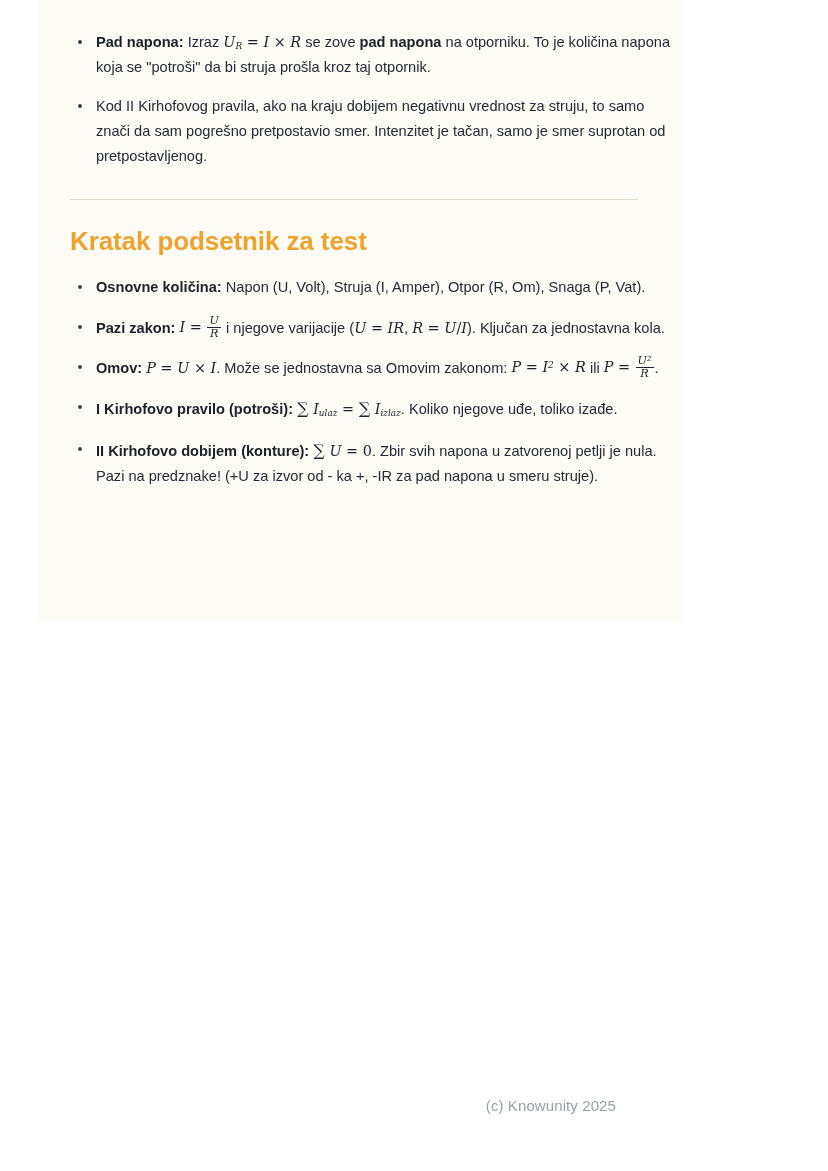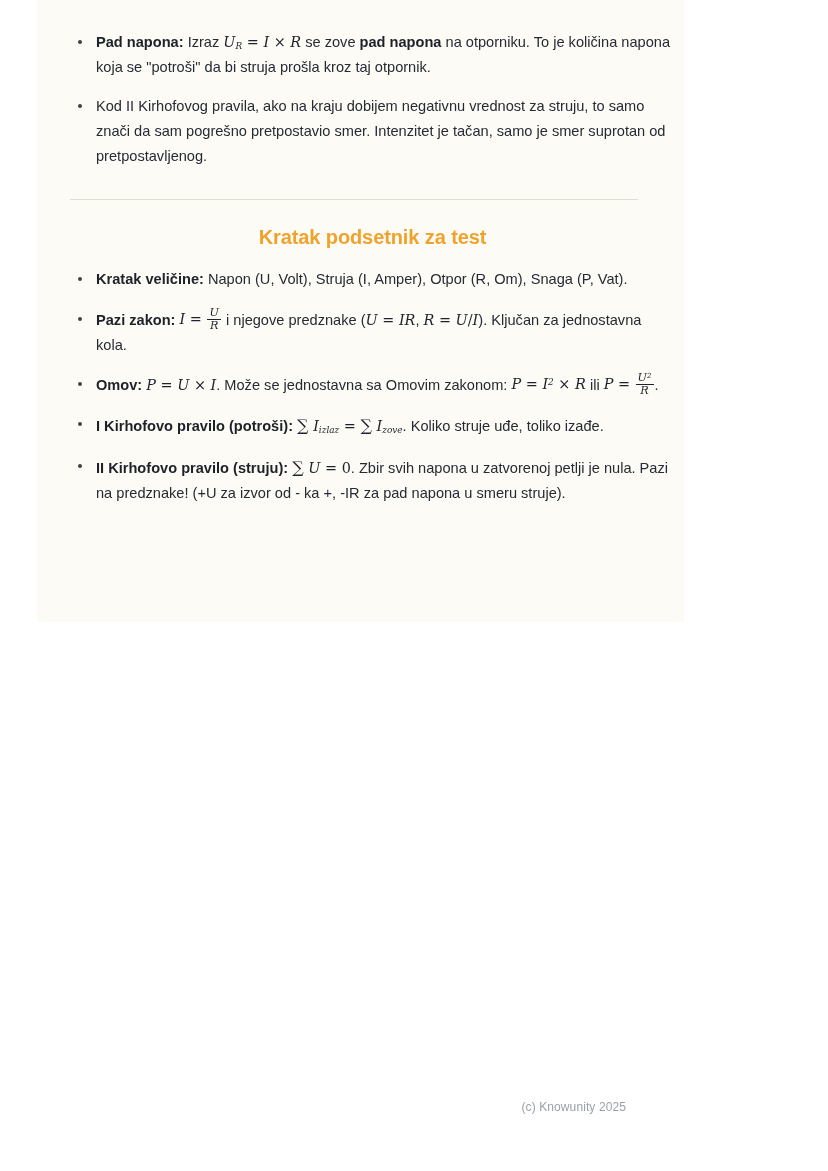--- a/index.html
+++ b/index.html
@@ -112,33 +112,32 @@
   }
 
   hr.rule {
     border: none;
     border-top: 1px solid #e4ded2;
     margin: 30px 0 26px 0;
     width: 568px;
   }
 
   h2.section-title {
-    font-size: 20px;
+    font-size: 26px;
     font-weight: 700;
     color: #f0a32c;
     margin: 0 0 18px 0;
     letter-spacing: -0.1px;
-    text-align: center;
   }
 
   .footer {
     position: absolute;
-    right: 58px;
+    right: 68px;
     bottom: 57px;
-    font-size: 12px;
+    font-size: 15px;
     color: #9aa1a9;
     letter-spacing: 0.1px;
   }
 </style>
 </head>
 <body>
 
 <div class="page">
 
   <div class="content-card">
@@ -160,46 +159,46 @@
         </li>
       </ul>
 
       <hr class="rule">
 
       <h2 class="section-title">Kratak podsetnik za test</h2>
 
       <ul class="bullets">
 
         <li>
-          <span class="b">Kratak veličine:</span>
+          <span class="b">Osnovne količina:</span>
           <span>Napon (U, Volt), Struja (I, Amper), Otpor (R, Om), Snaga (P, Vat).</span>
         </li>
 
         <li>
           <span class="b">Pazi zakon:</span>
           <span class="m"><span>I</span> <span class="op">=</span> <span class="frac"><span class="num">U</span><span class="den">R</span></span></span>
-          <span>i njegove predznake (</span><span class="m"><span>U</span> <span class="op">=</span> <span>IR</span></span><span>,</span>
+          <span>i njegove varijacije (</span><span class="m"><span>U</span> <span class="op">=</span> <span>IR</span></span><span>,</span>
           <span class="m"><span>R</span> <span class="op">=</span> <span>U</span><span class="op">/</span><span>I</span></span><span>). Ključan za jednostavna kola.</span>
         </li>
 
         <li>
           <span class="b">Omov:</span>
           <span class="m"><span>P</span> <span class="op">=</span> <span>U</span> <span class="op">×</span> <span>I</span></span><span>. Može se jednostavna sa Omovim zakonom:</span>
           <span class="m"><span>P</span> <span class="op">=</span> <span>I</span><sup>2</sup> <span class="op">×</span> <span>R</span></span>
           <span>ili</span>
           <span class="m"><span>P</span> <span class="op">=</span> <span class="frac"><span class="num">U<sup>2</sup></span><span class="den">R</span></span></span><span>.</span>
         </li>
 
         <li>
           <span class="b">I Kirhofovo pravilo (potroši):</span>
-          <span class="m"><span class="sum">∑</span> <span>I</span><sub>izlaz</sub> <span class="op">=</span> <span class="sum">∑</span> <span>I</span><sub>zove</sub></span><span>. Koliko struje uđe, toliko izađe.</span>
-        </li>
-
-        <li>
-          <span class="b">II Kirhofovo pravilo (struju):</span>
+          <span class="m"><span class="sum">∑</span> <span>I</span><sub>ulaz</sub> <span class="op">=</span> <span class="sum">∑</span> <span>I</span><sub>izlaz</sub></span><span>. Koliko njegove uđe, toliko izađe.</span>
+        </li>
+
+        <li>
+          <span class="b">II Kirhofovo dobijem (konture):</span>
           <span class="m"><span class="sum">∑</span> <span>U</span> <span class="op">=</span> <span class="op">0</span></span><span>. Zbir svih napona u zatvorenoj petlji je nula. Pazi na predznake! (+U za izvor od - ka +, -IR za pad napona u smeru struje).</span>
         </li>
 
       </ul>
 
     </div>
   </div>
 
   <div class="footer">(c) Knowunity 2025</div>
 

